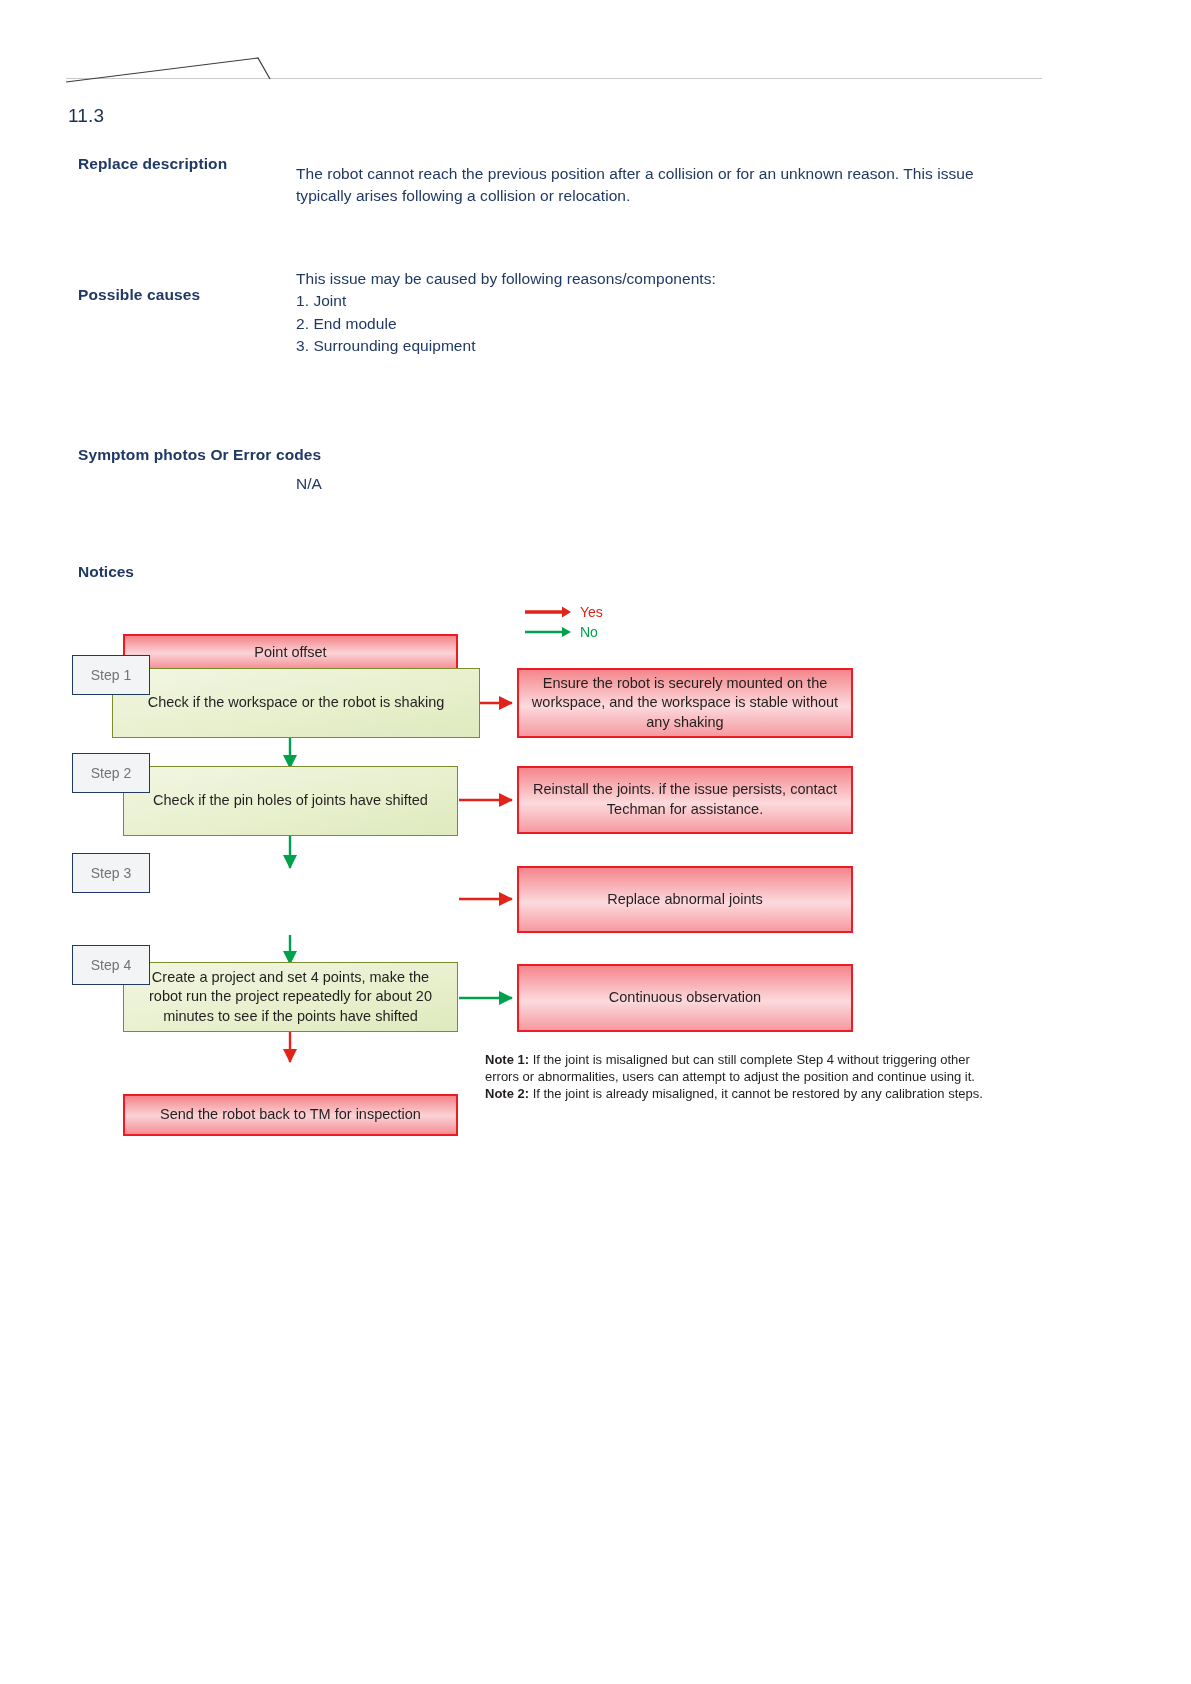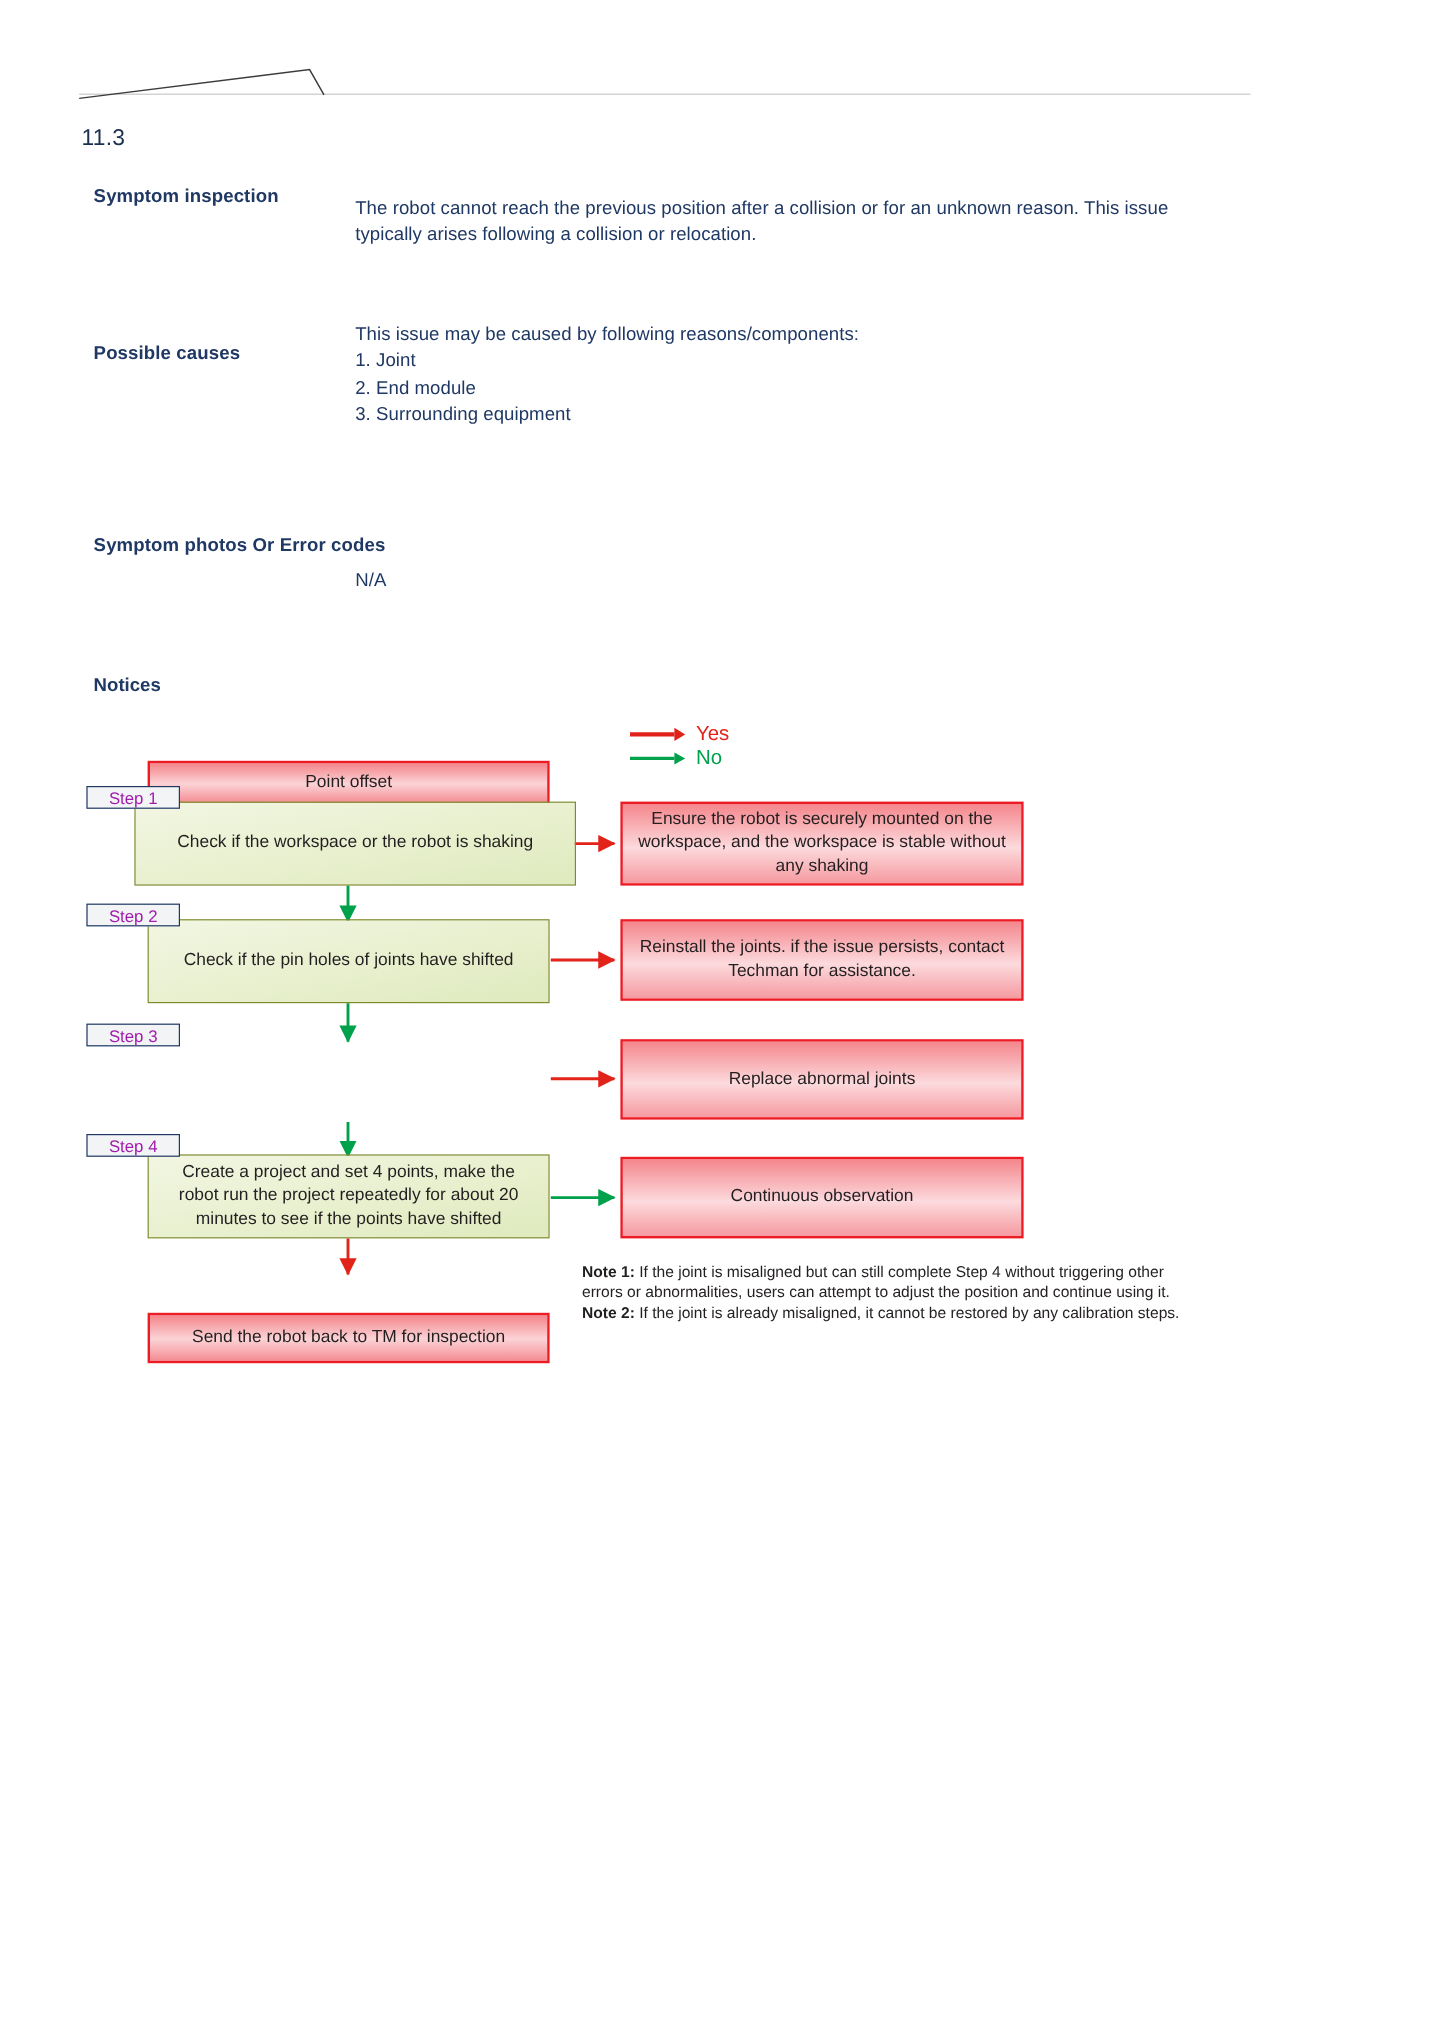--- a/index.html
+++ b/index.html
@@ -106,40 +106,40 @@
     border: 1.5px solid #7d8b2c;
     background: linear-gradient(to bottom right, #f2f6e2 0%, #eaf1d2 45%, #dfeabd 100%);
   }
 
   
   .step-tag {
     position: absolute;
     display: flex;
     align-items: center;
     justify-content: center;
-    width: 78px; height: 19px;
+    width: 78px; height: 40px;
     border: 1.4px solid #1f3864;
     background: #f3f4f6;
     font-size: 14px;
-    color: #a21caf;
+    color: #737373;
     z-index: 5;
   }
 
   
   .conn { position: absolute; left: 0; top: 0; overflow: visible; }
 
   
   .legend { position: absolute; }
   .legend-row {
     display: flex;
     align-items: center;
     height: 20px;
   }
   .legend-label {
-    font-size: 17px;
+    font-size: 14px;
     margin-left: 8px;
     text-align: center;
   }
   .legend-label.yes { color: #e2231a; }
   .legend-label.no  { color: #00a14b; }
 
   
   .notes {
     position: absolute;
     left: 485px; top: 1051px;
@@ -156,21 +156,21 @@
 
 <div class="page">
 
   <div class="header-rule"></div>
   <svg class="header-swoosh" viewBox="0 0 230 44">
     <polyline points="6,38 198,14 210,35" fill="none" stroke="#3b3b3b" stroke-width="1.2"></polyline>
   </svg>
 
   <div class="sec-num">11.3</div>
 
-  <div class="row-label" id="lbl-symptom">Symptom inspection</div>
+  <div class="row-label" id="lbl-symptom">Replace description</div>
   <div class="row-body" id="body-symptom">
     <span class="ln">The robot cannot reach the previous position after a collision or for an unknown reason. This issue</span>
     <span class="ln">typically arises following a collision or relocation.</span>
   </div>
 
   <div class="row-label" id="lbl-causes">Possible causes</div>
   <div class="row-body" id="body-causes">
     <span class="ln">This issue may be caused by following reasons/components:</span>
     <span class="ln">1. Joint</span>
     <span class="ln">2. End module</span>

